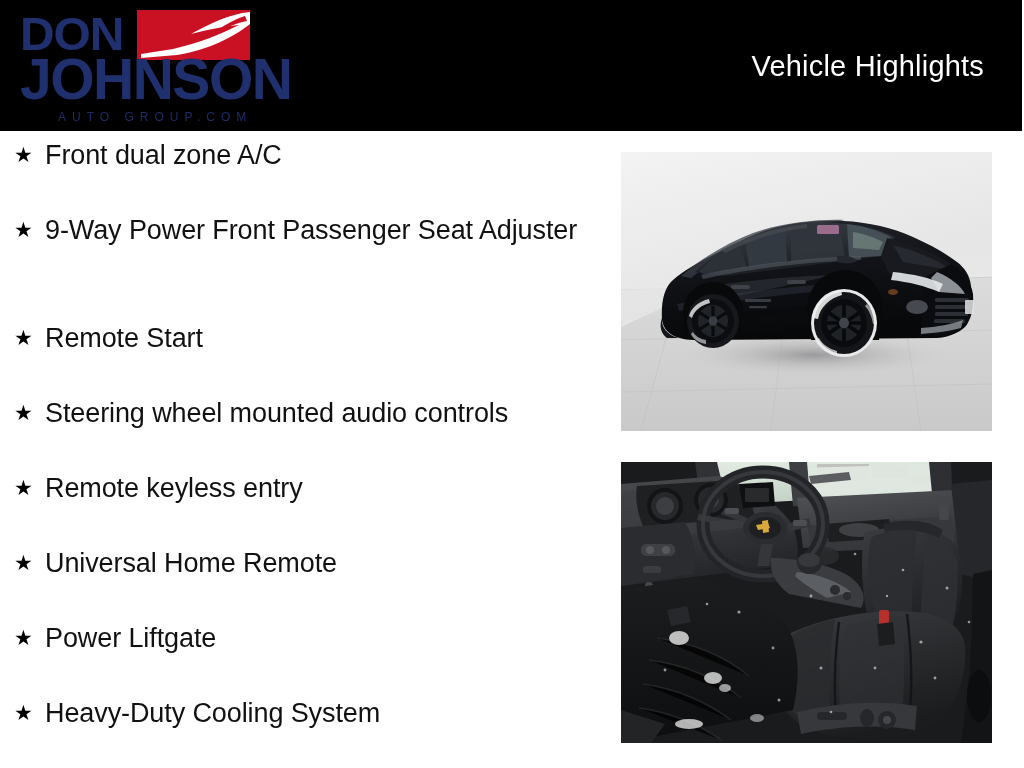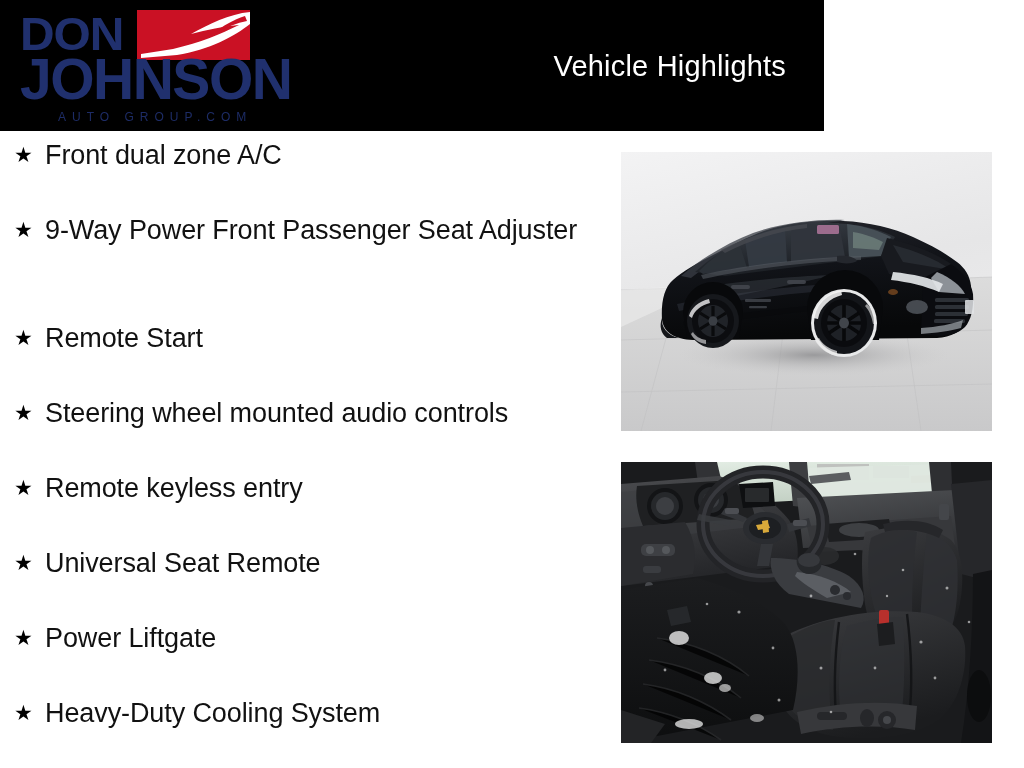--- a/index.html
+++ b/index.html
@@ -12,21 +12,21 @@
     background: #ffffff;
     font-family: "Liberation Sans", sans-serif;
     overflow: hidden;
     position: relative;
   }
 
   
   #header {
     position: absolute;
     left: 0; top: 0;
-    width: 824px;
+    width: 1022px;
     height: 131px;
     background: #000000;
   }
 
   
   #logo {
     position: absolute;
     left: 20px;
     top: 4px;
     width: 250px;
@@ -188,21 +188,21 @@
     <span class="feature-label">Steering wheel mounted audio controls</span>
   </div>
 
   <div class="feature-item" style="top:341px;">
     <span class="feature-star">★</span>
     <span class="feature-label">Remote keyless entry</span>
   </div>
 
   <div class="feature-item" style="top:416px;">
     <span class="feature-star">★</span>
-    <span class="feature-label">Universal Seat Remote</span>
+    <span class="feature-label">Universal Home Remote</span>
   </div>
 
   <div class="feature-item" style="top:491px;">
     <span class="feature-star">★</span>
     <span class="feature-label">Power Liftgate</span>
   </div>
 
   <div class="feature-item" style="top:566px;">
     <span class="feature-star">★</span>
     <span class="feature-label">Heavy-Duty Cooling System</span>

